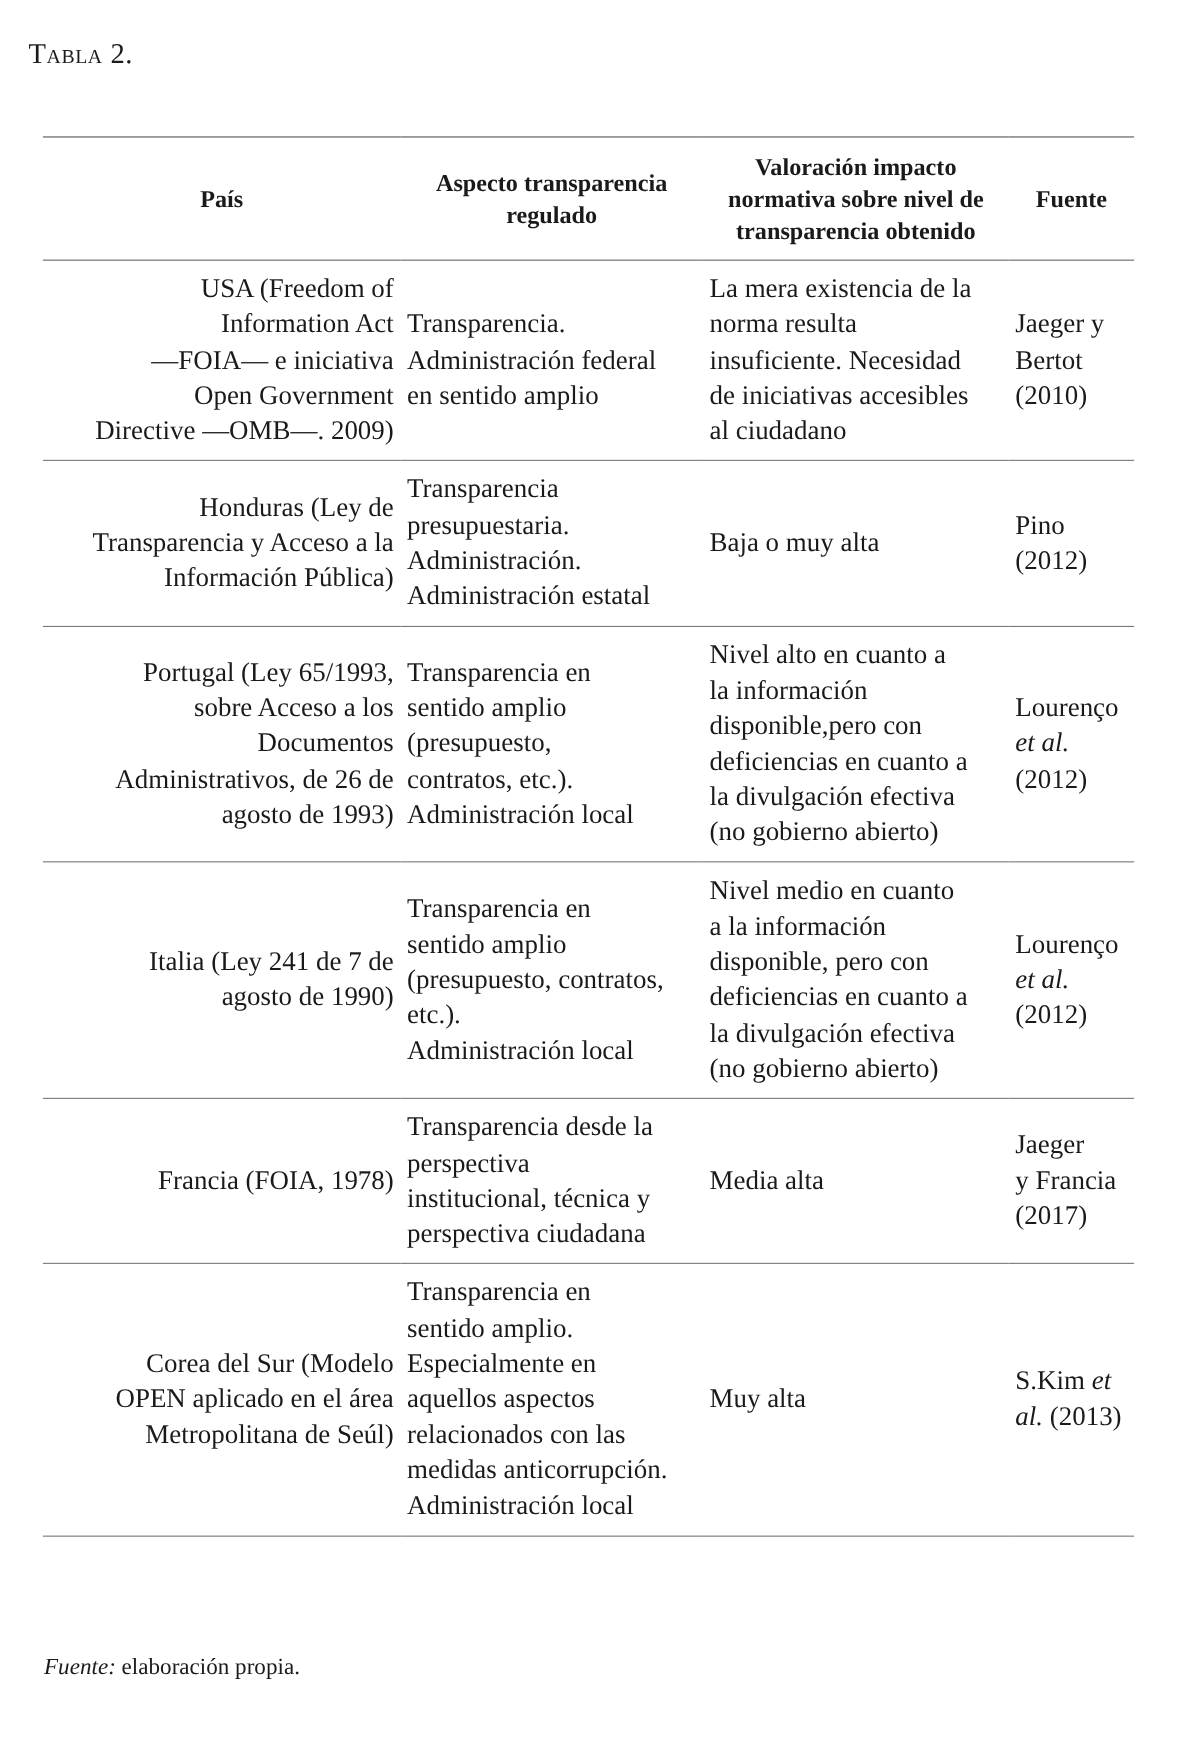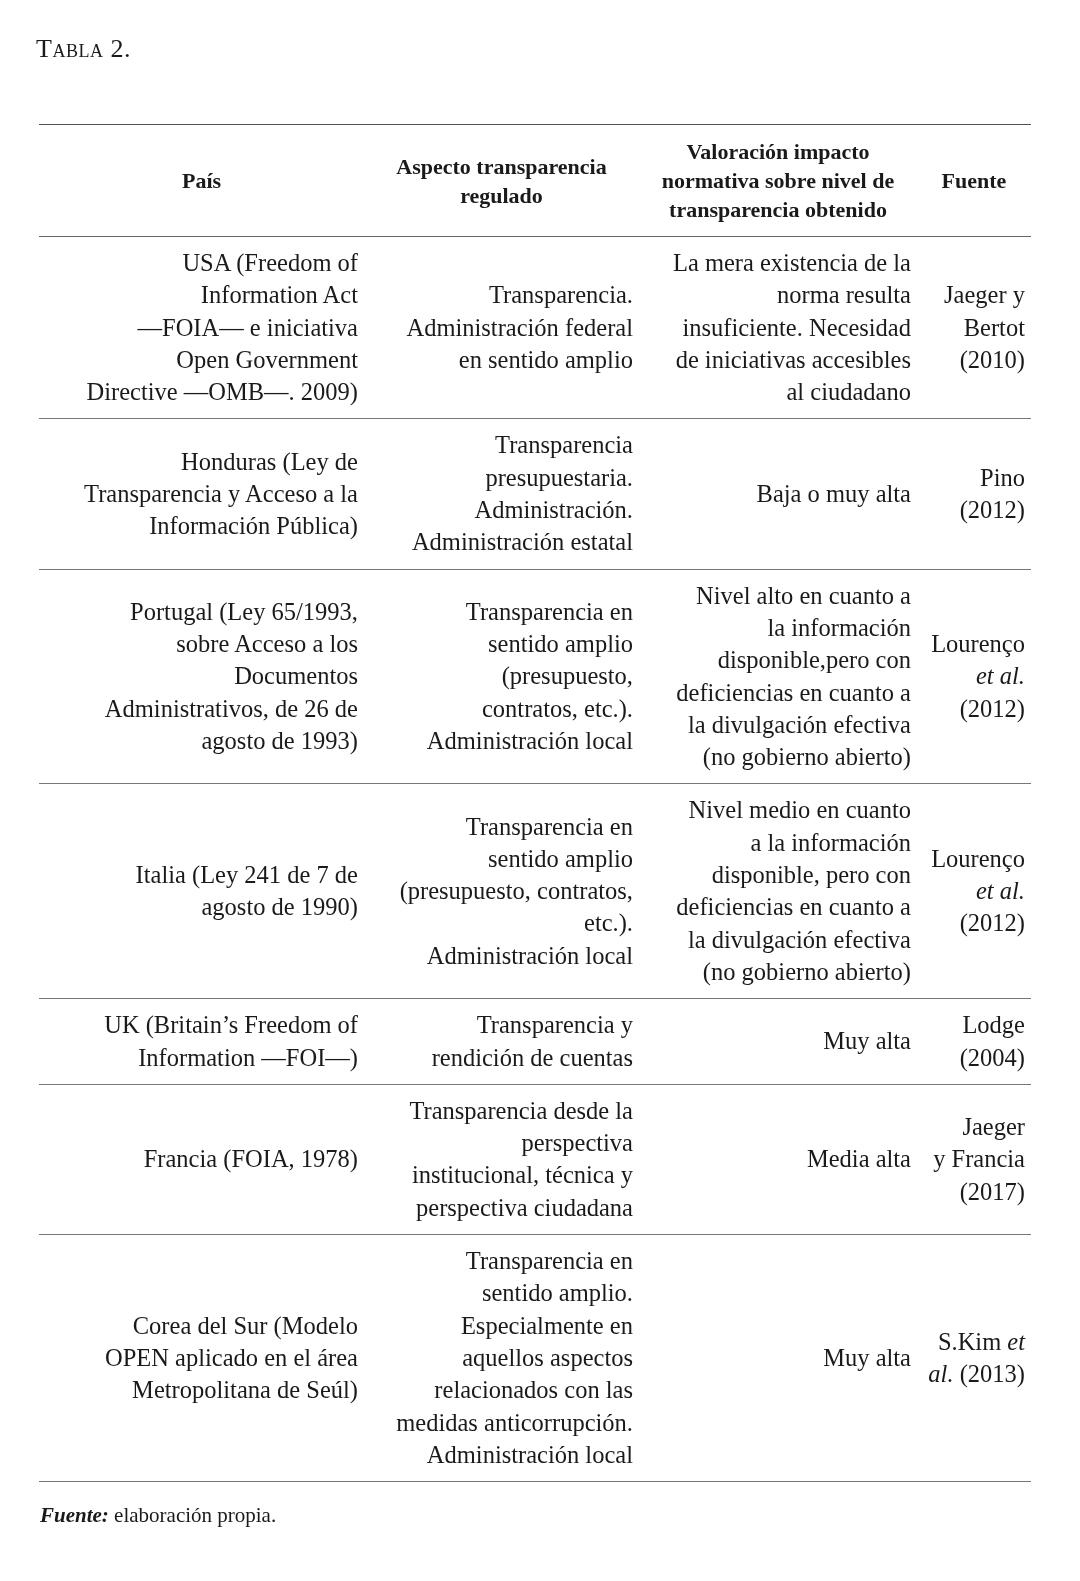--- a/index.html
+++ b/index.html
@@ -1,35 +1,35 @@
 <!DOCTYPE html>
 <html><head>
 <meta charset="utf-8">
 <style>
   html, body { margin: 0; padding: 0; background: #ffffff; }
   body {
     width: 1080px; height: 1581px; position: relative; overflow: hidden;
     font-family: "Liberation Serif", "DejaVu Serif", serif; color: #1a1a1a;
   }
-  .caption { position: absolute; left: 36px; top: 34px; }
+  .caption { position: absolute; left: 26px; top: 34px; }
   .tabla-num { font-size: 26px; font-variant: small-caps; letter-spacing: 0.5px; line-height: 30px; }
   .tabla-title { font-size: 26px; font-variant: small-caps; letter-spacing: 0.3px; line-height: 30px; margin-top: 10px; }
   table {
     position: absolute; left: 39px; top: 124px; width: 992px;
     border-collapse: collapse; font-size: 24.5px; line-height: 32.3px;
   }
   thead tr { border-top: 1.5px solid #555; border-bottom: 1.5px solid #666; }
   tbody tr { border-bottom: 1.5px solid #777; }
   th { font-weight: bold; font-size: 22px; line-height: 29px; padding: 12px 6px 12px 6px; text-align: center; vertical-align: middle; }
   td { padding: 10px 6px 10px 6px; vertical-align: middle; }
   td.pais { text-align: right; padding-left: 8px; }
-  td.c { text-align: right; }
+  td.c { text-align: left; }
   col.c1 { width: 325px; } col.c2 { width: 275px; } col.c3 { width: 278px; } col.c4 { width: 114px; }
   .note { position: absolute; left: 40px; top: 1503px; font-size: 21px; }
-  .note i { font-style: italic; font-weight: bold; }
+  .note i { font-style: italic; }
   .line { display: block; }
 </style>
 </head>
 <body>
 
 <div class="caption">
   <div class="tabla-num">Tabla 2.</div>
 </div>
 
 <table>
@@ -151,37 +151,20 @@
           <span class="line">(no gobierno abierto)</span>
         </td>
         <td class="c">
           <span class="line">Lourenço</span>
           <i class="line">et al.</i>
           <span class="line">(2012)</span>
         </td>
       </tr>
       <tr>
         <td class="pais">
-          <span class="line">UK (Britain’s Freedom of</span>
-          <span class="line">Information —FOI—)</span>
-        </td>
-        <td class="c">
-          <span class="line">Transparencia y</span>
-          <span class="line">rendición de cuentas</span>
-        </td>
-        <td class="c">
-          <span class="line">Muy alta</span>
-        </td>
-        <td class="c">
-          <span class="line">Lodge</span>
-          <span class="line">(2004)</span>
-        </td>
-      </tr>
-      <tr>
-        <td class="pais">
           <span class="line">Francia (FOIA, 1978)</span>
         </td>
         <td class="c">
           <span class="line">Transparencia desde la</span>
           <span class="line">perspectiva</span>
           <span class="line">institucional, técnica y</span>
           <span class="line">perspectiva ciudadana</span>
         </td>
         <td class="c">
           <span class="line">Media alta</span>

